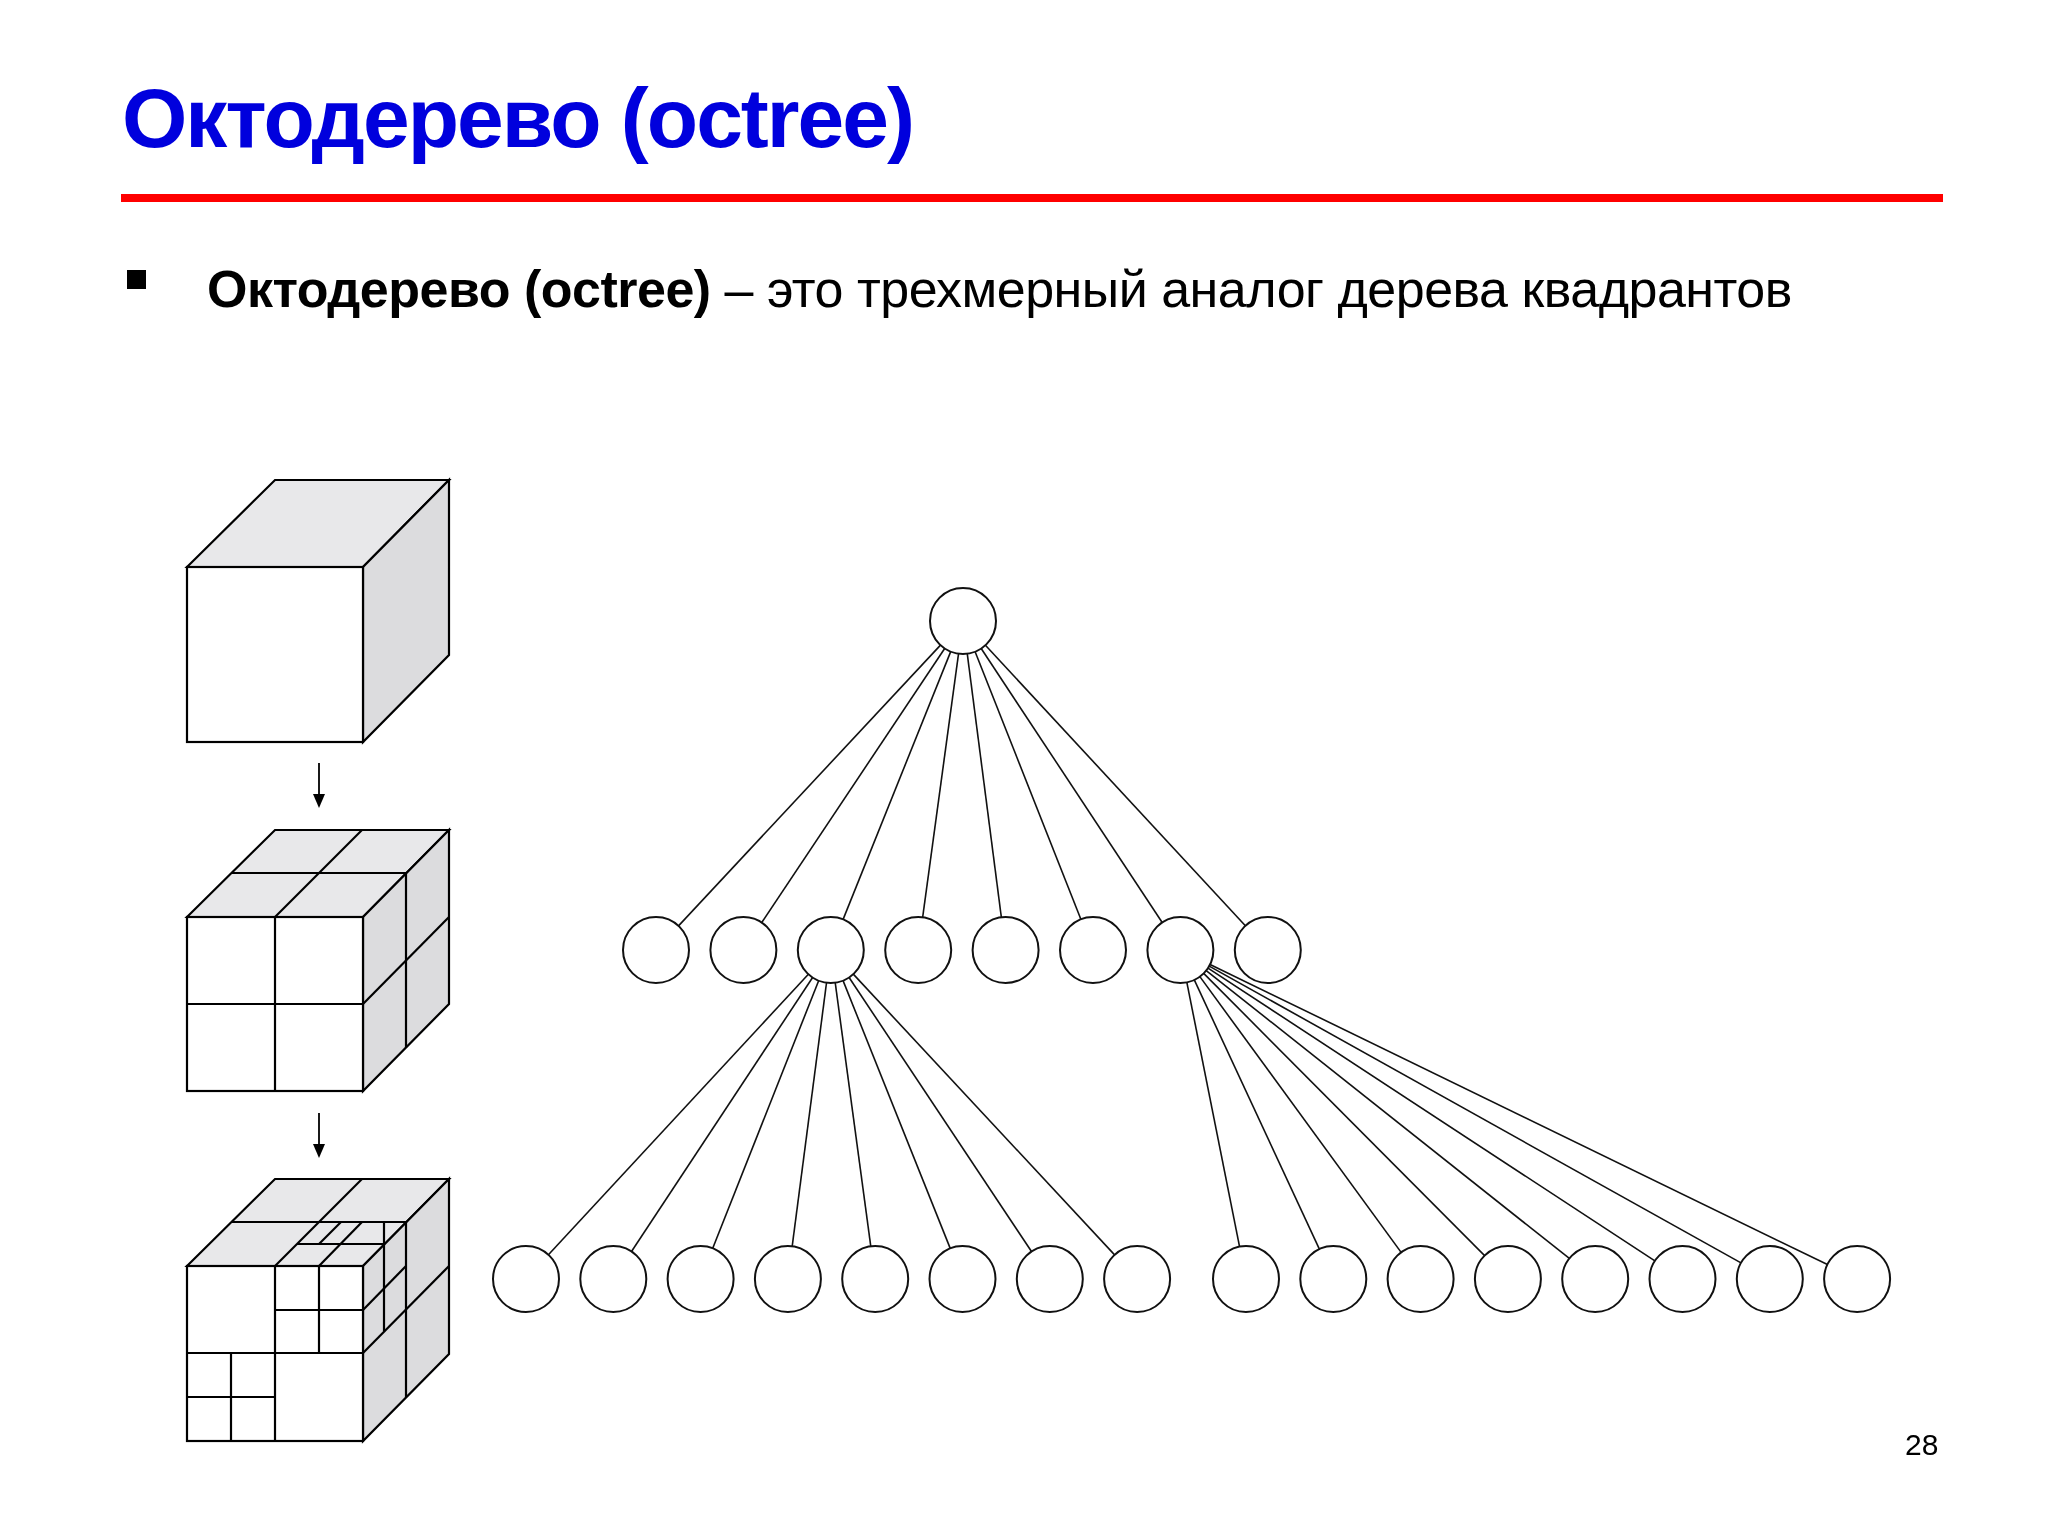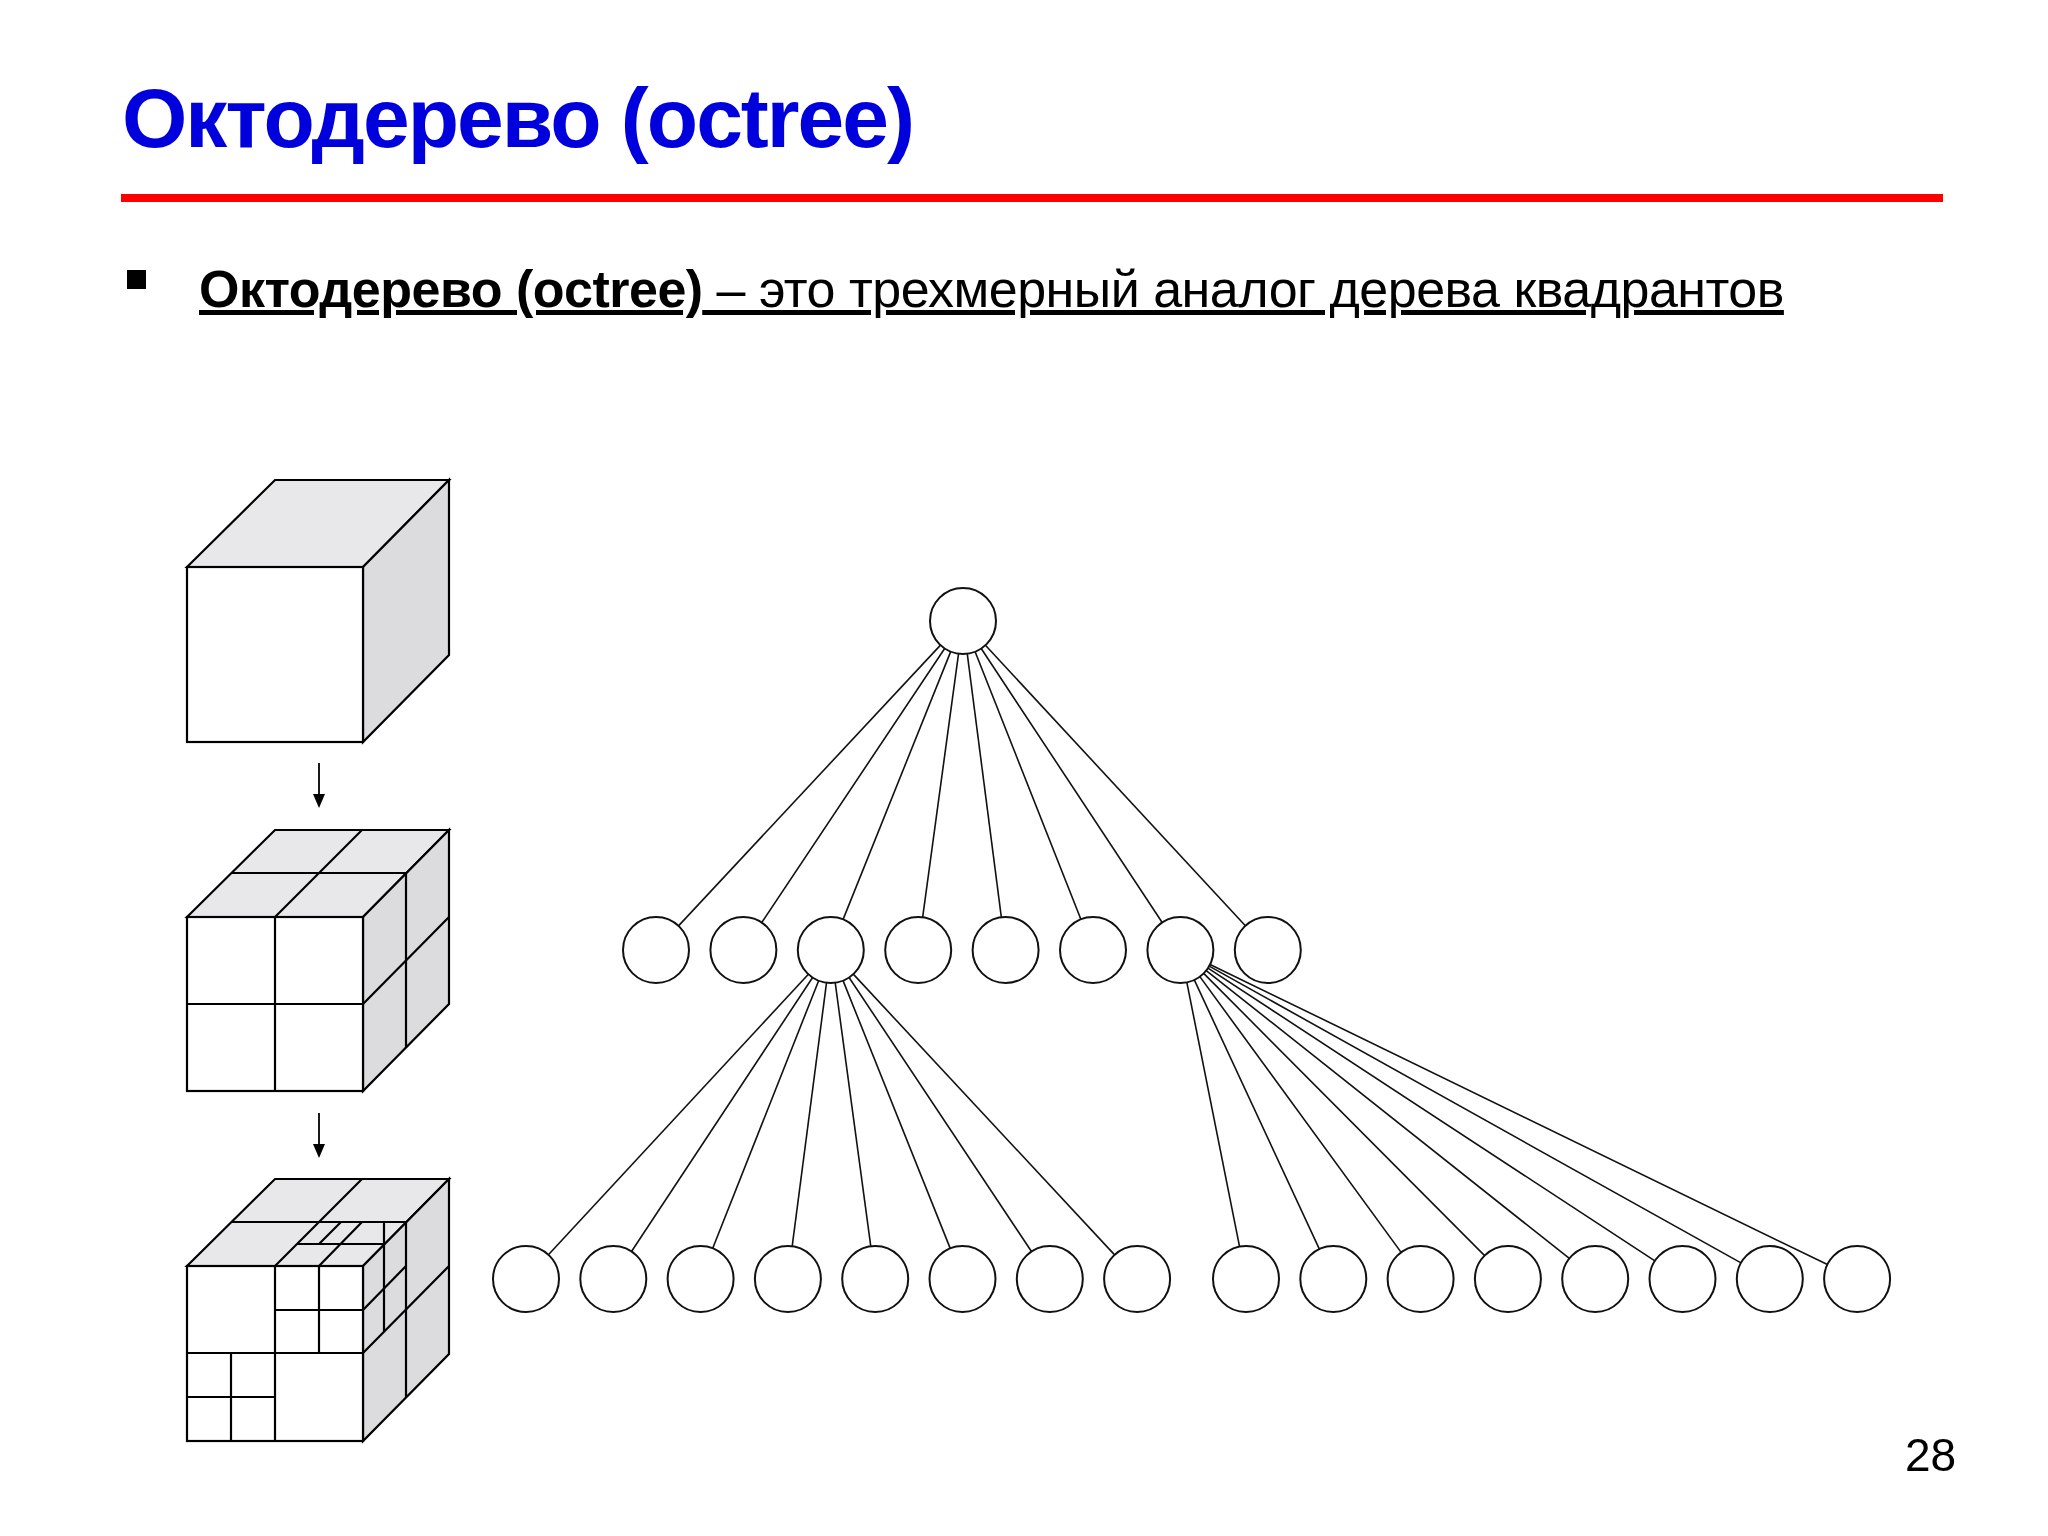--- a/index.html
+++ b/index.html
@@ -2,24 +2,24 @@
 <html><head>
 <meta charset="utf-8">
 <style>
   html, body { margin:0; padding:0; }
   body { width:2048px; height:1536px; background:#ffffff; position:relative; overflow:hidden;
          font-family:"Liberation Sans", "DejaVu Sans", sans-serif; }
   .title { position:absolute; left:122px; top:68px; font-size:84px; font-weight:bold; color:#0000dd;
            letter-spacing:-2px; white-space:nowrap; line-height:100px; }
   .title-rule { position:absolute; left:121px; top:194px; width:1822px; height:8px; background:#ff0000; }
   .bullet-square { position:absolute; left:127px; top:270px; width:19px; height:19px; background:#000; }
-  .bullet-text { position:absolute; left:199px; top:246px; width:1700px; font-size:52px; line-height:86px;
-                 color:#000; letter-spacing:-0.5px;text-decoration:underline; }
+  .bullet-text { position:absolute; left:207px; top:246px; width:1700px; font-size:52px; line-height:86px;
+                 color:#000; letter-spacing:-0.5px; }
   .bullet-text b { font-weight:bold; }
-  .page-number { position:absolute; left:1905px; top:1428px; font-size:46px; color:#000; }
+  .page-number { position:absolute; left:1905px; top:1428px; font-size:30px; color:#000; }
   svg.diagram { position:absolute; left:0; top:0; }
 </style>
 </head>
 <body>
 
 <div class="title">Октодерево (octree)</div>
 <div class="title-rule"></div>
 
 <div class="bullet-square"></div>
 <div class="bullet-text"><b>Октодерево (octree)</b><span> – это трехмерный аналог дерева квадрантов</span></div>

